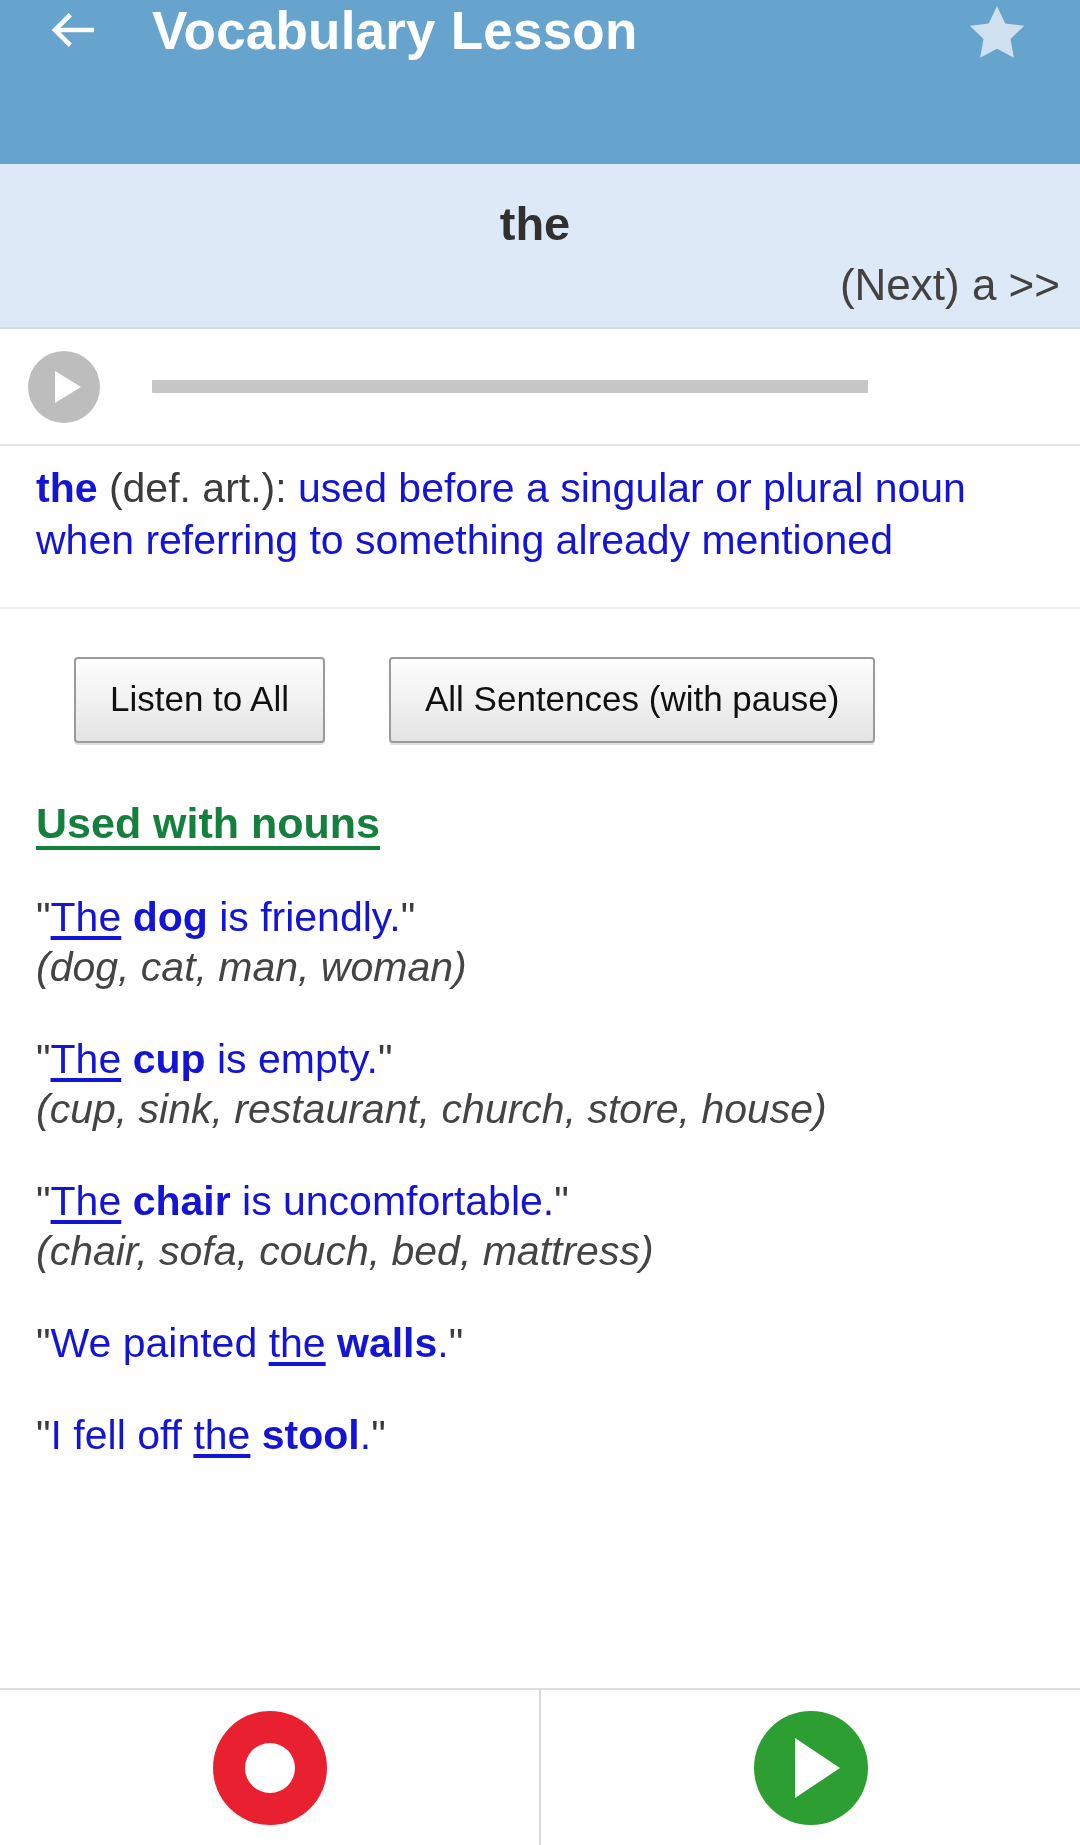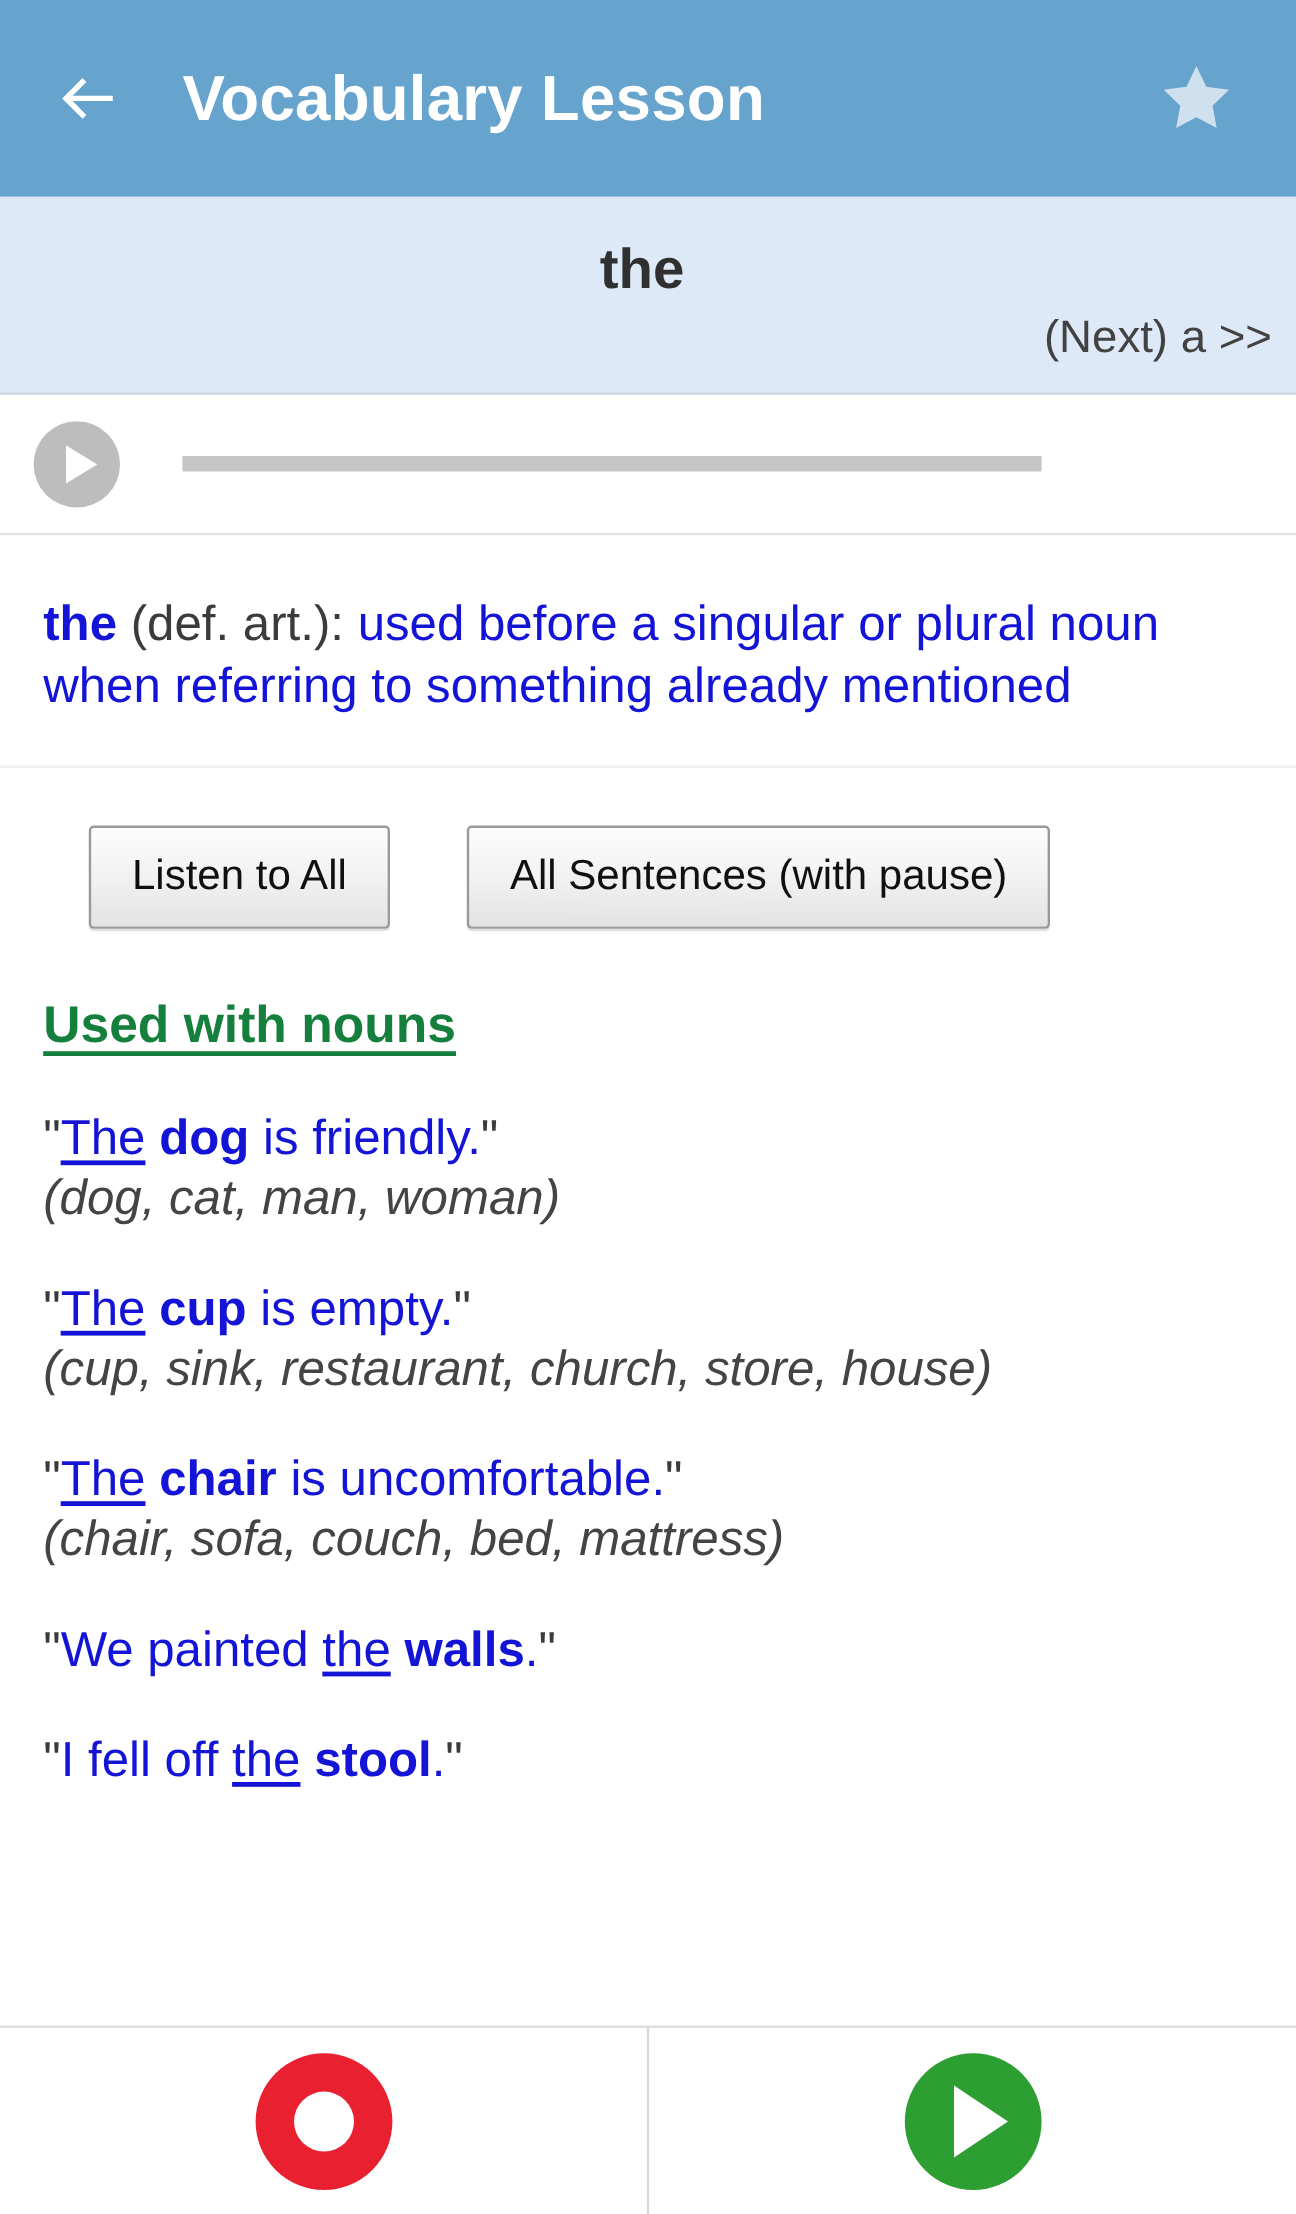--- a/index.html
+++ b/index.html
@@ -15,21 +15,20 @@
     width: 1080px;
     height: 1845px;
     background: #ffffff;
   }
 
   
   .appbar {
     height: 164px;
     background: #66a3cd;
     display: flex;
-    align-items: center;
     padding: 0 40px 0 44px;
   }
   .back-icon {
     width: 60px;
     height: 60px;
     flex: 0 0 auto;
     display: flex;
     align-items: center;
     justify-content: center;
   }
@@ -67,21 +66,21 @@
     text-align: center;
     font-size: 47px;
     font-weight: bold;
     color: #303030;
     padding-right: 10px;
   }
   .word-next {
     position: absolute;
     top: 96px;
     right: 20px;
-    font-size: 38px;
+    font-size: 44px;
     color: #424242;
     white-space: nowrap;
   }
 
   
   .player {
     height: 117px;
     display: flex;
     align-items: center;
     border-bottom: 2px solid #e4e4e4;
@@ -109,21 +108,21 @@
     flex: 1 1 auto;
     height: 13px;
     background: #c6c6c6;
     margin-left: 52px;
     margin-right: 212px;
     border-radius: 1px;
   }
 
   
   .definition {
-    padding: 47px 36px 40px 36px;
+    padding: 16px 36px 40px 36px;
     border-bottom: 2px solid #eeeeee;
     font-size: 41px;
     line-height: 1.28;
     color: #1414d6;
   }
   .def-head { font-weight: bold; color: #1414d6; }
   .def-pos  { color: #3b3b3b; font-weight: normal; }
   .def-body { color: #1414d6; }
 
   

